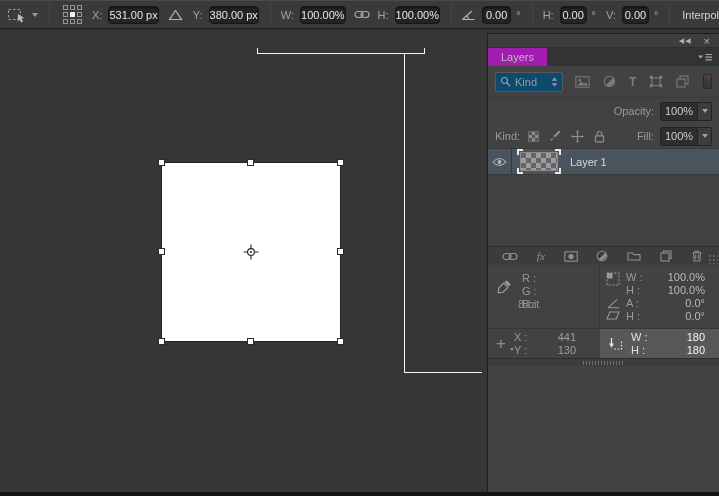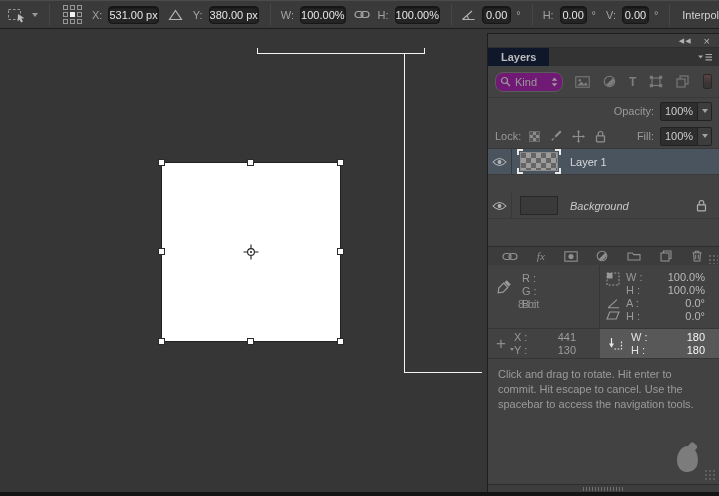--- a/index.html
+++ b/index.html
@@ -45,25 +45,25 @@
   
   .right-panel{
     position:absolute; left:487px; top:33px; width:232px; height:459px;
     background:#424242; border-left:1px solid #1e1e1e; border-top:1px solid #1e1e1e;
     display:flex; flex-direction:column;
   }
   .util-strip{ height:14px; background:#3d3d3d; display:flex; align-items:center; justify-content:flex-end; gap:12px; padding-right:9px; border-bottom:1px solid #2e2e2e; }
   .collapse{ color:#b3b3b3; font-size:7px; letter-spacing:1px; }
   .close-x{ color:#b3b3b3; font-size:11px; line-height:10px; }
   .tab-bar{ height:18px; background:#333333; display:flex; align-items:stretch; }
-  .tab{ background:#0f172a; color:#bcbcbc; display:flex; align-items:center; padding:0 13px;font-weight:bold; }
+  .tab{ background:#a21caf; color:#bcbcbc; display:flex; align-items:center; padding:0 13px; }
   .tab-menu{ margin-left:auto; display:flex; align-items:center; padding-right:6px; }
   
   .filter-row{ height:32px; display:flex; align-items:center; padding-left:7px; border-bottom:1px solid #393939; }
-  .kind-box{ width:68px; height:20px; border:1px solid #5a5a5a; border-radius:8px; background:#701a75; display:flex; align-items:center; padding:0 4px; color:#9a9a9a; }
+  .kind-box{ width:68px; height:20px; border:1px solid #5a5a5a; border-radius:2px; background:#0c4a6e; display:flex; align-items:center; padding:0 4px; color:#9a9a9a; }
   .kind-box .kv{ margin-left:4px; flex:1; }
   .filt-icons{ display:flex; align-items:center; gap:13px; margin-left:12px; color:#7d7d7d; }
   .tglyph{ font-weight:bold; font-size:12px; color:#7d7d7d; }
   .filt-toggle{ width:9px; height:15px; border-radius:2px; margin-left:auto; margin-right:7px;
     background:linear-gradient(#5c4343 0%, #3c3636 60%, #343434 100%); border:1px solid #2a2a2a; }
   
   .blend-row{ height:26px; display:flex; align-items:center; padding-left:7px; }
   .select-box{ width:114px; height:19px; background:#3d3d3d; border:1px solid #252525; border-radius:2px;
     display:flex; align-items:center; padding:0 6px; color:#c9c9c9; box-shadow:inset 0 1px 0 rgba(255,255,255,.06); }
   .select-box .sb-sp{ margin-left:auto; }
@@ -72,21 +72,21 @@
   .vbox{ width:38px; height:19px; background:#2e2e2e; border:1px solid #222222; border-radius:2px 0 0 2px;
     color:#cdcdcd; display:flex; align-items:center; justify-content:center; }
   .vbox-arrow{ width:14px; height:19px; background:#3d3d3d; border:1px solid #222; border-left:none; border-radius:0 2px 2px 0;
     display:flex; align-items:center; justify-content:center; }
   .tri-dn{ width:0; height:0; border-left:3px solid transparent; border-right:3px solid transparent; border-top:4px solid #a2a2a2; }
   
   .lock-row{ height:25px; display:flex; align-items:center; padding-left:7px; border-bottom:1px solid #383838; }
   .lock-icons{ display:flex; align-items:center; gap:10px; margin-left:8px; }
   .checker-sm{ width:11px; height:11px; background:repeating-conic-gradient(#8c8c8c 0% 25%, #565656 0% 50%); background-size:6px 6px; border:1px solid #6c6c6c; }
   
-  .layers-list{ height:97px; display:flex; flex-direction:column; background:#424242;gap:18px; }
+  .layers-list{ height:97px; display:flex; flex-direction:column; background:#424242; }
   .layer-row{ height:26px; display:flex; align-items:center; border-bottom:1px solid #3a3a3a; }
   .layer-row.selected{ background:#4a545f; }
   .eye-cell{ width:24px; display:flex; align-items:center; justify-content:center; align-self:stretch; border-right:1px solid #383838; }
   .thumb-wrap{ position:relative; margin-left:8px; }
   .thumb{ width:38px; height:19px; background:repeating-conic-gradient(#9c9c9c 0% 25%, #656565 0% 50%); background-size:10px 10px; border:1px solid #8b8b8b; }
   .thumb.dark{ background:#3a3a3a; border:1px solid #272727; }
   .corner{ position:absolute; width:6px; height:6px; border:0 solid #e9e9e9; }
   .c-tl{ left:-3px; top:-3px; border-left-width:2px; border-top-width:2px; }
   .c-tr{ right:-3px; top:-3px; border-right-width:2px; border-top-width:2px; }
   .c-bl{ left:-3px; bottom:-3px; border-left-width:2px; border-bottom-width:2px; }
@@ -297,21 +297,21 @@
       <div class="vgroup">
         <span class="plabel" style="margin-right:6px">Opacity:</span>
         <div class="vbox">100%</div>
         <div class="vbox-arrow">
             <span class="tri-dn"></span>
           </div>
       </div>
     </div>
 
     <div class="lock-row">
-      <span class="plabel">Lock:</span>
+      <span class="plabel">Kind:</span>
       <div class="lock-icons">
         <span class="checker-sm"></span>
         <span>
           <svg width="12" height="12" viewBox="0 0 12 12">
             <path d="M10.8,1.2 L5.2,6.8" stroke="#8f8f8f" stroke-width="2"></path>
             <path d="M4.6,7.4 L2.6,10.8 L1.2,9.4 Z" fill="#8f8f8f"></path>
           </svg>
         </span>
         <span>
           <svg width="13" height="13" viewBox="0 0 13 13">
@@ -344,38 +344,20 @@
           </svg>
         </div>
         <div class="thumb-wrap">
           <div class="thumb"></div>
           <span class="corner c-tl"></span>
           <span class="corner c-tr"></span>
           <span class="corner c-bl"></span>
           <span class="corner c-br"></span>
         </div>
         <span class="layer-name">Layer 1</span>
-      </div>
-      <div class="layer-row">
-        <div class="eye-cell">
-          <svg width="15" height="10" viewBox="0 0 15 10">
-            <path d="M1,5 Q7.5,-2 14,5 Q7.5,12 1,5 Z" fill="none" stroke="#b6b6b6" stroke-width="1.1"></path>
-            <circle cx="7.5" cy="5" r="1.9" fill="#b6b6b6"></circle>
-          </svg>
-        </div>
-        <div class="thumb-wrap">
-          <div class="thumb dark"></div>
-        </div>
-        <span class="layer-name bg">Background</span>
-        <span class="row-lock">
-          <svg width="11" height="13" viewBox="0 0 11 13">
-            <rect x="1.5" y="5.8" width="8" height="6" rx="0.5" fill="none" stroke="#b0b0b0" stroke-width="1.2"></rect>
-            <path d="M3.2,5.8 V3.8 a2.3,2.3 0 0 1 4.6,0 V5.8" fill="none" stroke="#b0b0b0" stroke-width="1.2"></path>
-          </svg>
-        </span>
       </div>
     </div>
 
     <div class="actions-bar">
       <span>
         <svg width="16" height="9" viewBox="0 0 16 9">
           <rect x="1" y="1.5" width="8" height="6" rx="3" fill="none" stroke="#8f8f8f" stroke-width="1.2"></rect>
           <rect x="7" y="1.5" width="8" height="6" rx="3" fill="none" stroke="#8f8f8f" stroke-width="1.2"></rect>
         </svg>
       </span>
@@ -484,25 +466,20 @@
           <div>W :</div>
           <div>H :</div>
         </div>
         <div class="wh-vals">
           <div>180</div>
           <div>180</div>
         </div>
       </div>
     </div>
 
-    <div class="hint-area">
-      <span>Click and drag to rotate. Hit enter to commit. Hit escape to cancel. Use the spacebar to access the navigation tools.</span>
-      <span class="egg"></span>
-      <span class="hint-grip"></span>
-    </div>
 
     <div class="drag-bar">
       <span class="drag-dots"></span>
     </div>
   </div>
 
   <div class="bottom-strip"></div>
 </div>
 
 </body></html>

